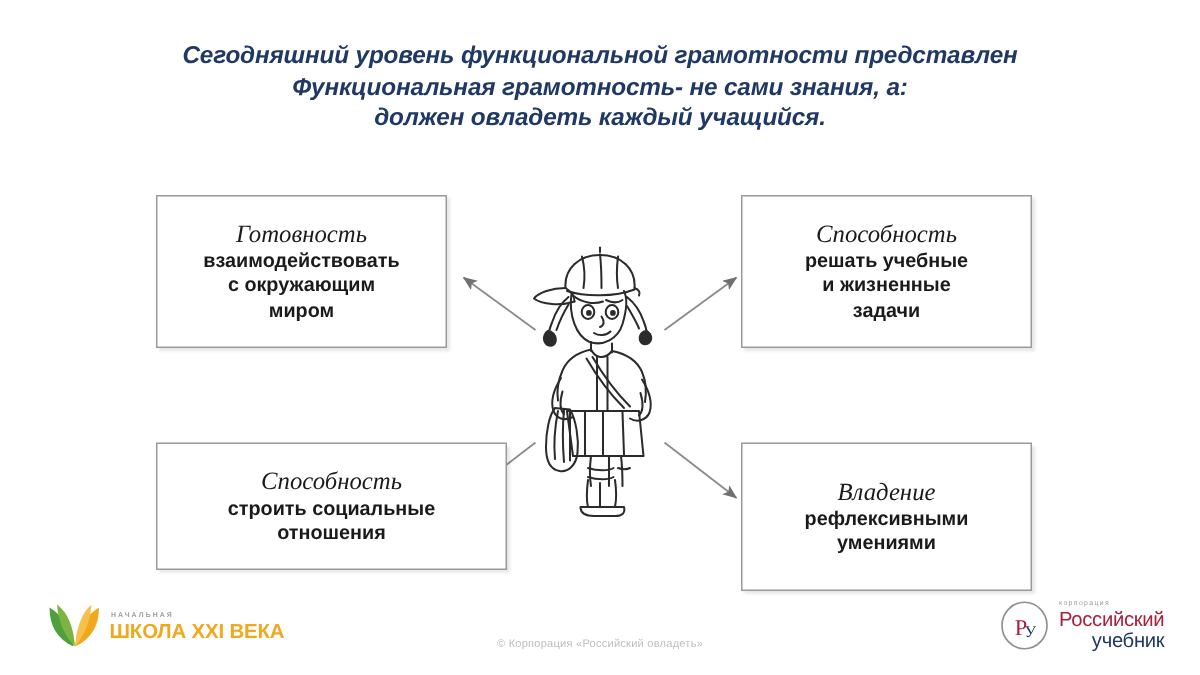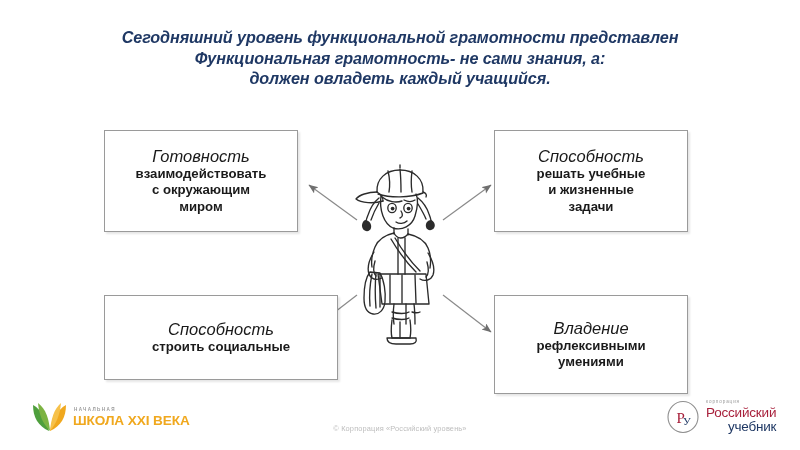--- a/index.html
+++ b/index.html
@@ -49,21 +49,21 @@
     box-shadow: 2px 2px 2px rgba(0,0,0,0.10);
     display: flex;
     flex-direction: column;
     align-items: center;
     justify-content: center;
     text-align: center;
     color: #1a1a1a;
     padding: 2px 6px;
   }
   .concept-box .head {
-    font-family: Liberation Sans, sans-serif;
+    font-family: Liberation Serif, serif;
     font-style: italic;
     font-size: 16.5px;
     line-height: 18px;
     margin-bottom: 1px;
     white-space: nowrap;
   }
   .concept-box .body {
     font-family: "Liberation Sans", sans-serif;
     font-weight: bold;
     font-size: 13.2px;
@@ -293,34 +293,35 @@
       <span>решать учебные</span>
       <span>и жизненные</span>
       <span>задачи</span>
     </div>
   </div>
 
   <div class="concept-box" id="box-bl">
     <div class="head">Способность</div>
     <div class="body">
       <span>строить социальные</span>
+      <span>отношения</span>
     </div>
   </div>
 
   <div class="concept-box" id="box-br">
     <div class="head">Владение</div>
     <div class="body">
       <span>рефлексивными</span>
       <span>умениями</span>
     </div>
   </div>
 
 </div>
 
-<div id="footer-note">© Корпорация «Российский уровень»</div>
+<div id="footer-note">© Корпорация «Российский овладеть»</div>
 
 <div id="logo-left">
   <svg class="mark" viewBox="0 0 40 36">
     <path d="M3,5 C3,17 8,26 19,31 C17,20 12,10 3,5 Z" fill="#4e9f3d"></path>
     <path d="M8,3 C9,15 13,24 20,31 C19,19 16,9 8,3 Z" fill="#7cb342"></path>
     <path d="M36,5 C36,17 31,26 20,31 C22,20 27,10 36,5 Z" fill="#f0a81e"></path>
     <path d="M31,3 C30,15 26,24 20,31 C21,19 24,9 31,3 Z" fill="#f6c14a"></path>
   </svg>
   <div class="wordmark">
     <span class="wm-small">НАЧАЛЬНАЯ</span>

